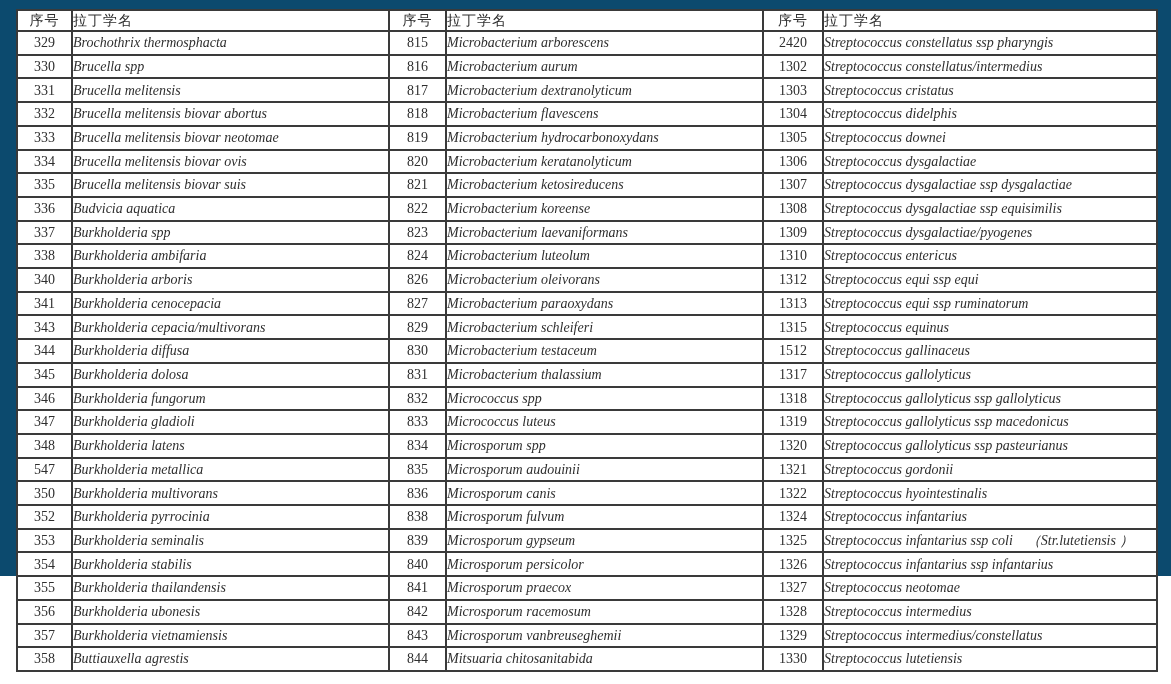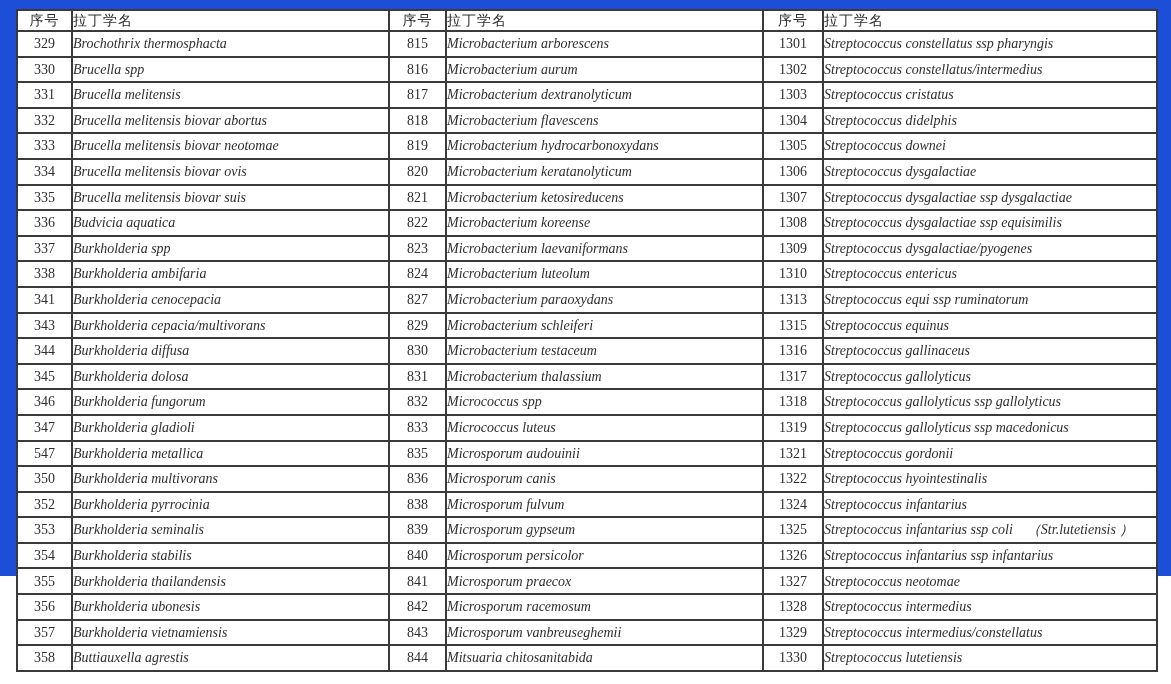--- a/index.html
+++ b/index.html
@@ -8,21 +8,21 @@
     background: #ffffff;
     width: 1171px;
     height: 684px;
     overflow: hidden;
     font-family: "Liberation Serif", "DejaVu Serif", serif;
   }
   .page {
     position: relative;
     width: 1171px;
     height: 576px;
-    background: #1d4ed8;
+    background: #0c4a6e;
     text-decoration: underline;
   }
   table.species-table {
     position: absolute;
     left: 16px;
     top: 9px;
     width: 1140px;
     height: 663px;
     border-collapse: collapse;
     table-layout: fixed;
@@ -80,21 +80,21 @@
         <th class="hdr-num">序号</th>
         <th class="hdr-name">拉丁学名</th>
       </tr>
     </thead>
     <tbody>
         <tr>
           <td class="num">329</td>
           <td class="name">Brochothrix thermosphacta</td>
           <td class="num">815</td>
           <td class="name">Microbacterium arborescens</td>
-          <td class="num">1301</td>
+          <td class="num">2420</td>
           <td class="name">Streptococcus constellatus ssp pharyngis</td>
         </tr>
         <tr>
           <td class="num">330</td>
           <td class="name">Brucella spp</td>
           <td class="num">816</td>
           <td class="name">Microbacterium aurum</td>
           <td class="num">1302</td>
           <td class="name">Streptococcus constellatus/intermedius</td>
         </tr>
@@ -156,41 +156,49 @@
         </tr>
         <tr>
           <td class="num">338</td>
           <td class="name">Burkholderia ambifaria</td>
           <td class="num">824</td>
           <td class="name">Microbacterium luteolum</td>
           <td class="num">1310</td>
           <td class="name">Streptococcus entericus</td>
         </tr>
         <tr>
+          <td class="num">340</td>
+          <td class="name">Burkholderia arboris</td>
+          <td class="num">826</td>
+          <td class="name">Microbacterium oleivorans</td>
+          <td class="num">1312</td>
+          <td class="name">Streptococcus equi ssp equi</td>
+        </tr>
+        <tr>
           <td class="num">341</td>
           <td class="name">Burkholderia cenocepacia</td>
           <td class="num">827</td>
           <td class="name">Microbacterium paraoxydans</td>
           <td class="num">1313</td>
           <td class="name">Streptococcus equi ssp ruminatorum</td>
         </tr>
         <tr>
           <td class="num">343</td>
           <td class="name">Burkholderia cepacia/multivorans</td>
           <td class="num">829</td>
           <td class="name">Microbacterium schleiferi</td>
           <td class="num">1315</td>
           <td class="name">Streptococcus equinus</td>
         </tr>
         <tr>
           <td class="num">344</td>
           <td class="name">Burkholderia diffusa</td>
           <td class="num">830</td>
           <td class="name">Microbacterium testaceum</td>
-          <td class="num">1316</td>
+          <td class="num">1512</td>
           <td class="name">Streptococcus gallinaceus</td>
         </tr>
         <tr>
           <td class="num">345</td>
           <td class="name">Burkholderia dolosa</td>
           <td class="num">831</td>
           <td class="name">Microbacterium thalassium</td>
           <td class="num">1317</td>
           <td class="name">Streptococcus gallolyticus</td>
         </tr>
@@ -204,20 +212,28 @@
         </tr>
         <tr>
           <td class="num">347</td>
           <td class="name">Burkholderia gladioli</td>
           <td class="num">833</td>
           <td class="name">Micrococcus luteus</td>
           <td class="num">1319</td>
           <td class="name">Streptococcus gallolyticus ssp macedonicus</td>
         </tr>
         <tr>
+          <td class="num">348</td>
+          <td class="name">Burkholderia latens</td>
+          <td class="num">834</td>
+          <td class="name">Microsporum spp</td>
+          <td class="num">1320</td>
+          <td class="name">Streptococcus gallolyticus ssp pasteurianus</td>
+        </tr>
+        <tr>
           <td class="num">547</td>
           <td class="name">Burkholderia metallica</td>
           <td class="num">835</td>
           <td class="name">Microsporum audouinii</td>
           <td class="num">1321</td>
           <td class="name">Streptococcus gordonii</td>
         </tr>
         <tr>
           <td class="num">350</td>
           <td class="name">Burkholderia multivorans</td>

